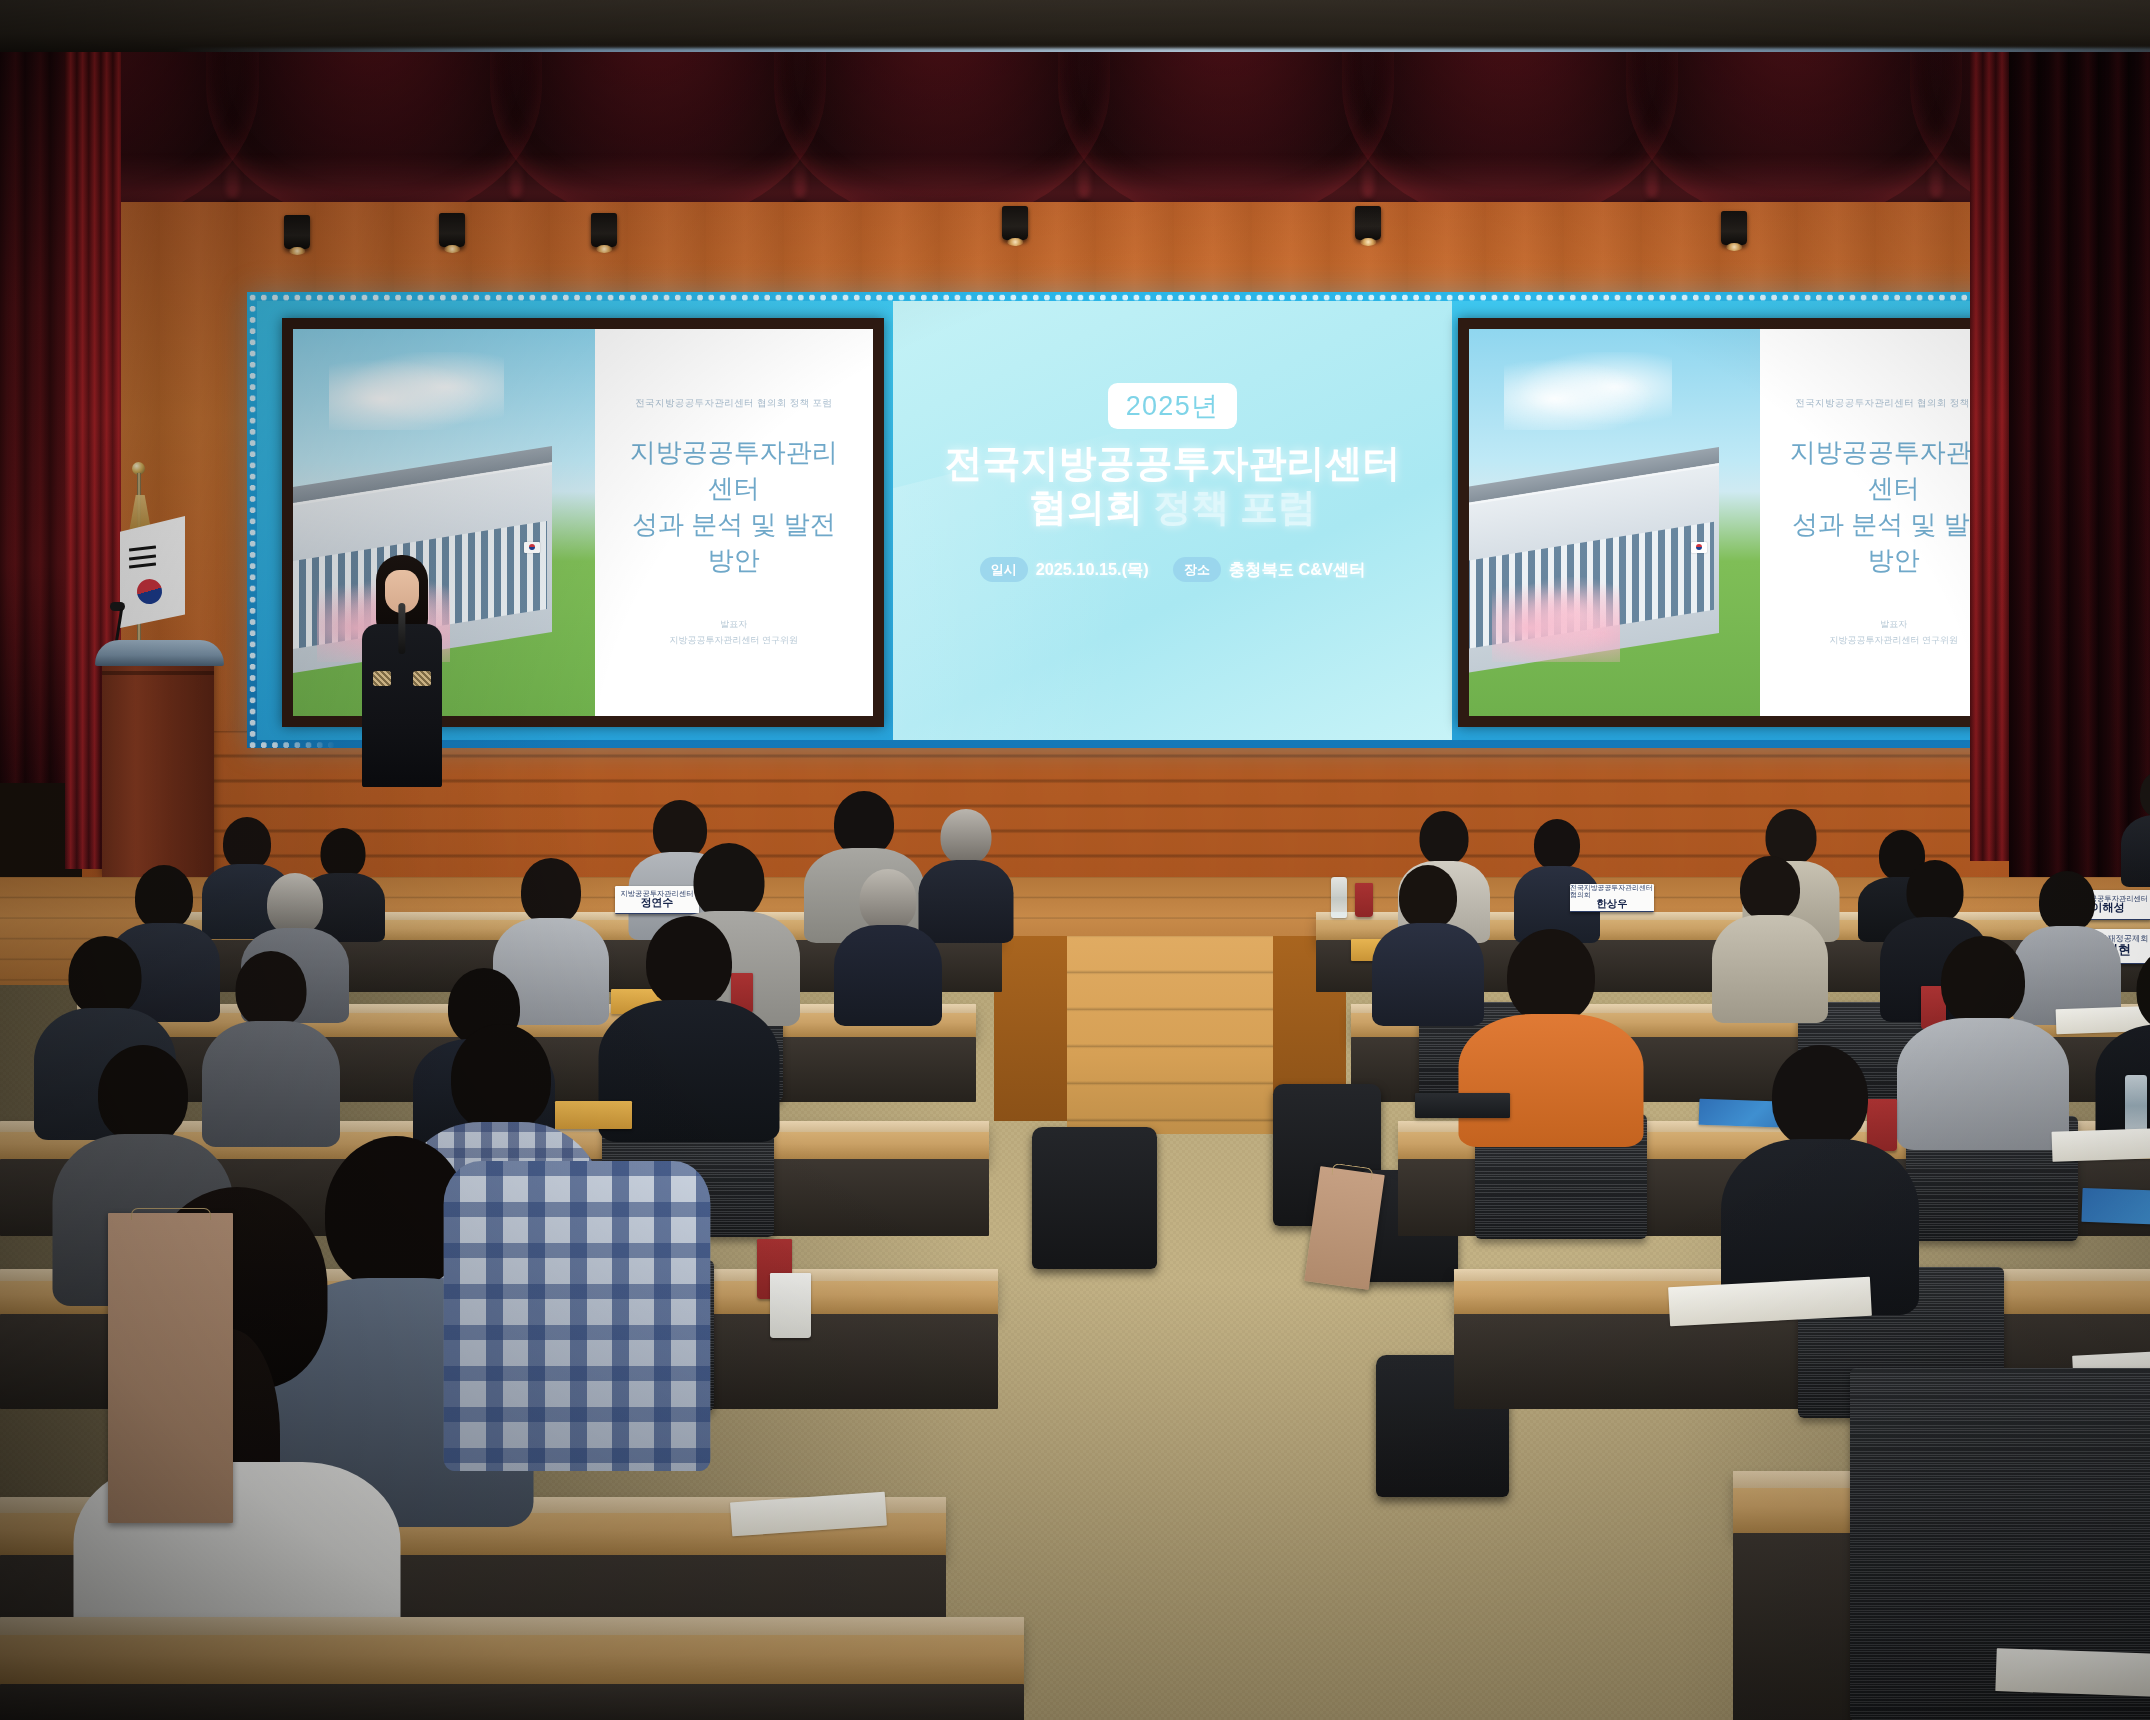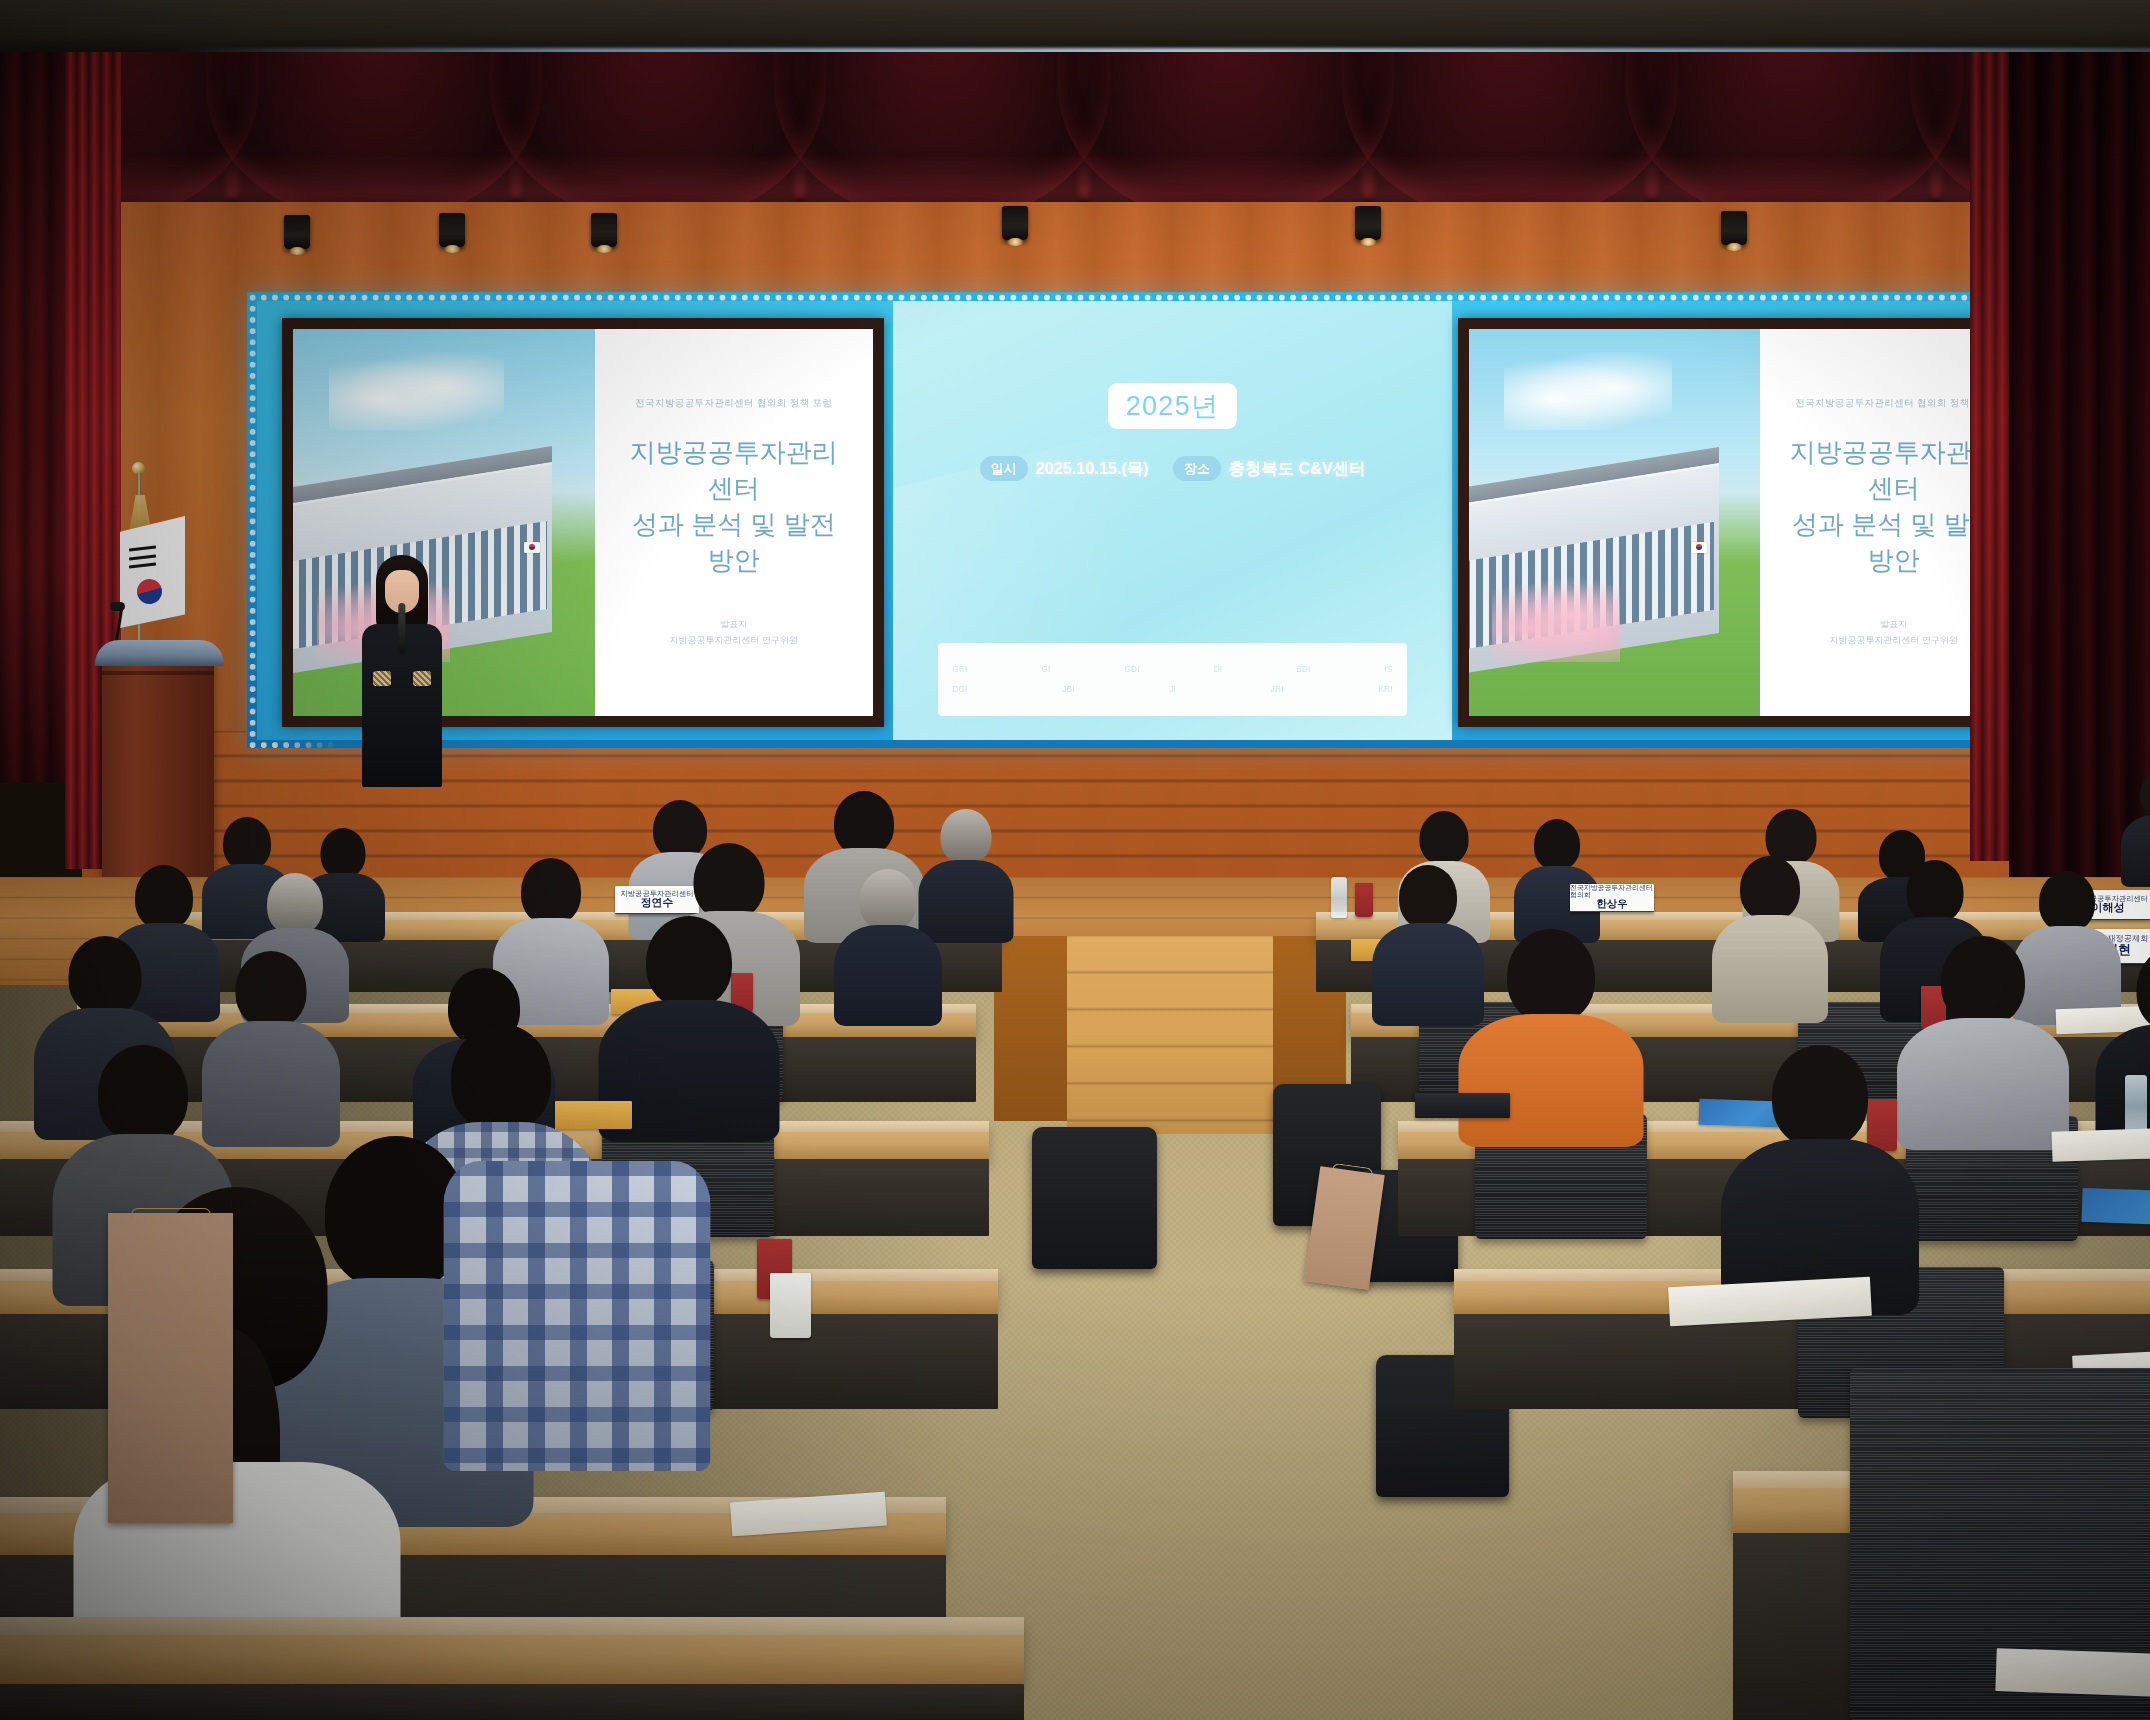--- a/index.html
+++ b/index.html
@@ -505,45 +505,35 @@
       <div class="pt-footer">
         <div>발표자</div>
         <div>지방공공투자관리센터 연구위원</div>
       </div>
     </div>
   </div>
 
   <div class="banner">
     <div class="banner-diag"></div>
     <div class="b-year">2025년</div>
+    <div class="b-title">
+      <div>전국지방공공투자관리센터</div>
+      <div>
+        <span>협의회</span>
+        <span class="soft">정책 포럼</span>
+      </div>
+    </div>
     <div class="b-meta">
       <div style="display:flex;align-items:center;gap:7.7px;">
         <span class="b-chip">일시</span>
         <span class="b-val">2025.10.15.(목)</span>
       </div>
       <div style="display:flex;align-items:center;gap:7.7px;">
         <span class="b-chip">장소</span>
         <span class="b-val">충청북도 C&amp;V센터</span>
-      </div>
-    </div>
-    <div class="b-logos">
-      <div class="b-logorow">
-        <span class="b-logo">GRI</span>
-        <span class="b-logo">GI</span>
-        <span class="b-logo">GDI</span>
-        <span class="b-logo">DI</span>
-        <span class="b-logo">BDI</span>
-        <span class="b-logo">IS</span>
-      </div>
-      <div class="b-logorow">
-        <span class="b-logo">DGI</span>
-        <span class="b-logo">JBI</span>
-        <span class="b-logo">JI</span>
-        <span class="b-logo">JRI</span>
-        <span class="b-logo">KRI</span>
       </div>
     </div>
   </div>
 
   <div class="panel right">
     <div class="panel-photo">
       <div class="pp-cloud"></div>
       <div class="pp-roof"></div>
       <div class="pp-building"></div>
       <div class="pp-blossom"></div>

